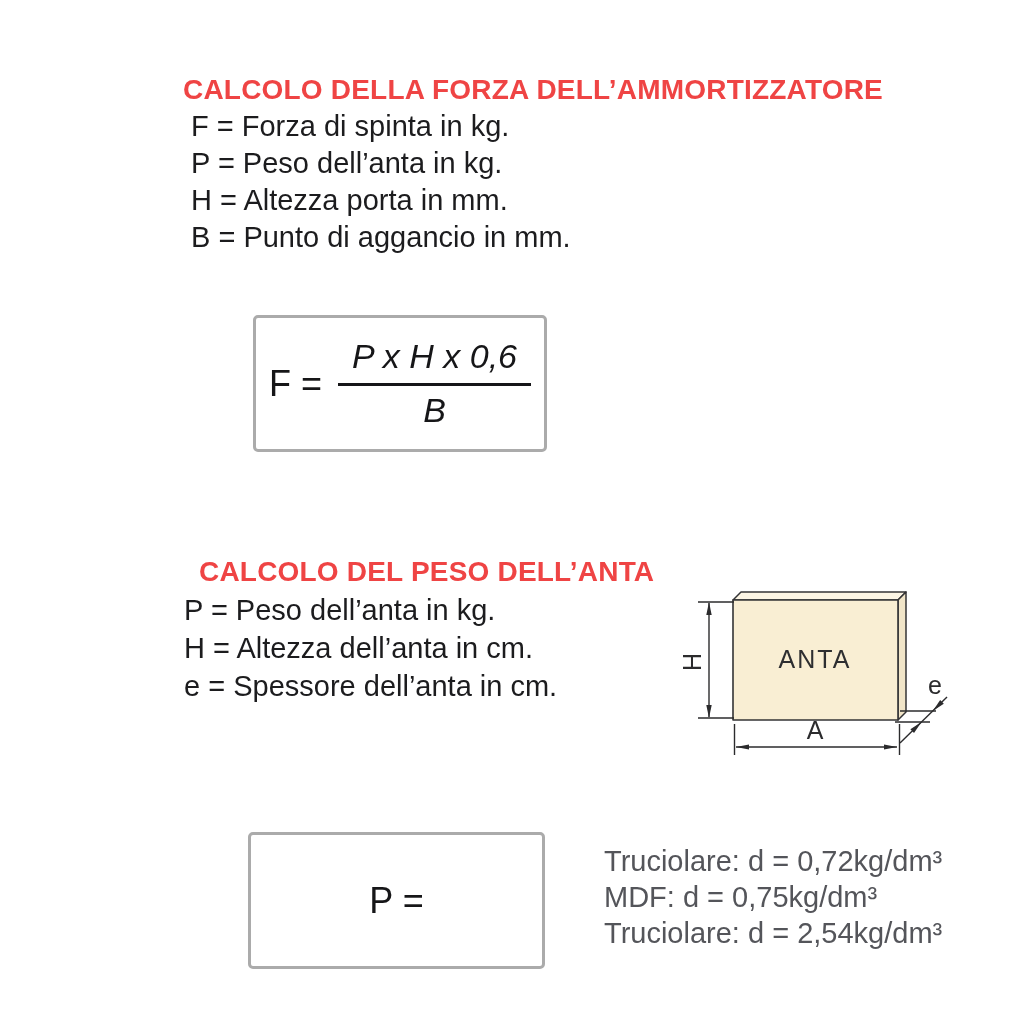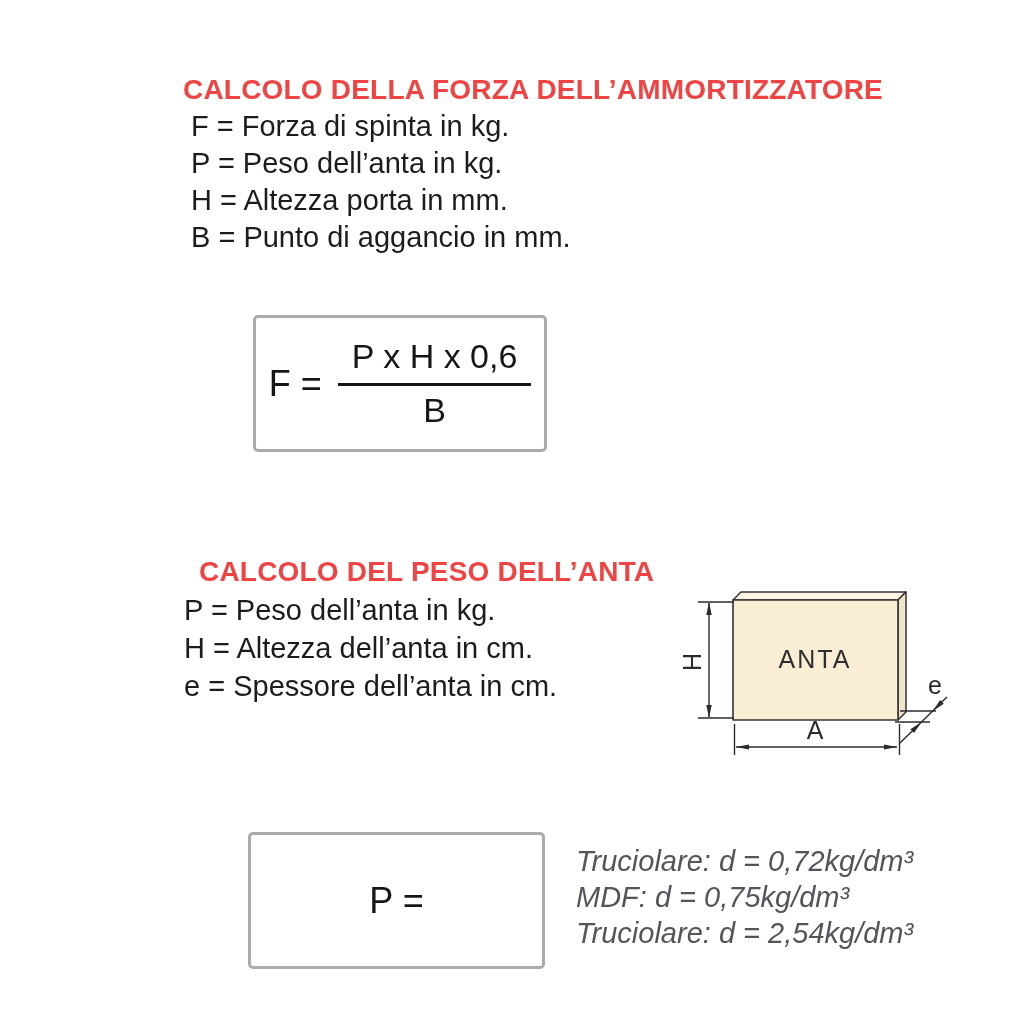--- a/index.html
+++ b/index.html
@@ -47,37 +47,38 @@
   .formula-lhs {
     font-size: 36px;
     color: #161618;
     white-space: nowrap;
   }
   .fraction {
     display: inline-block;
     text-align: center;
     font-size: 34px;
     color: #161618;
+    font-style: italic;
   }
   .fraction .num {
     padding: 0 14px 7px 14px;
     border-bottom: 3px solid #161618;
     white-space: nowrap;
   }
   .fraction .den {
     padding-top: 5px;
     white-space: nowrap;
   }
 
   .density-list .density-line {
     font-size: 29px;
-    font-style: italic;
     line-height: 36px;
     white-space: nowrap;
     color: #54555a;
+    margin-left: 28px;
   }
 
   svg text {
     font-family: "Liberation Sans", sans-serif;
   }
 </style>
 </head>
 <body>
 
 <h1 class="abs sec-title" style="left:183px; top:57px;">CALCOLO DELLA FORZA DELL’AMMORTIZZATORE</h1>

